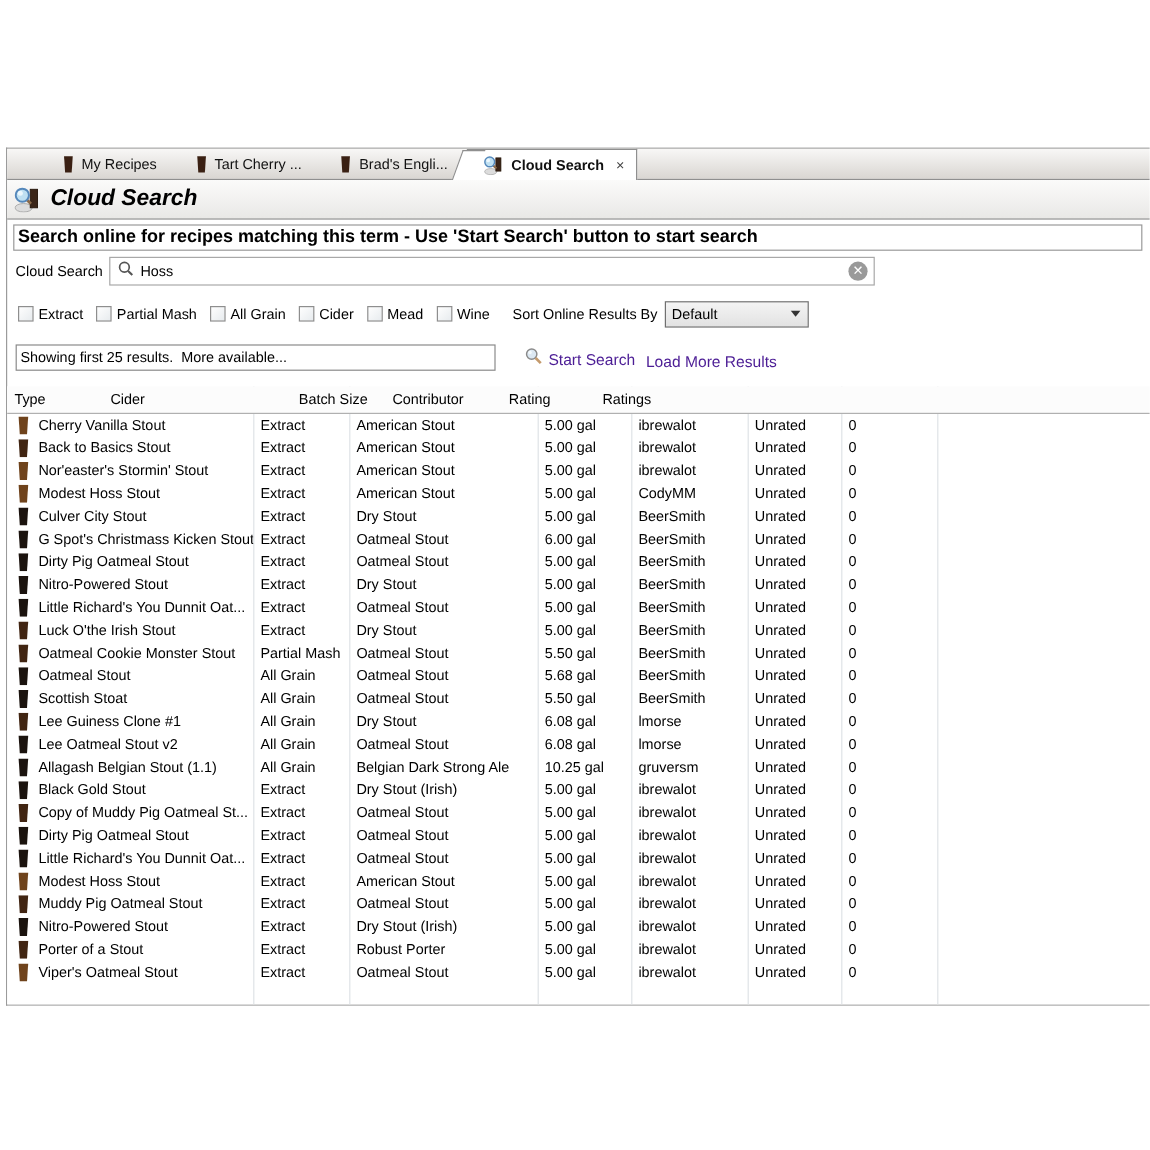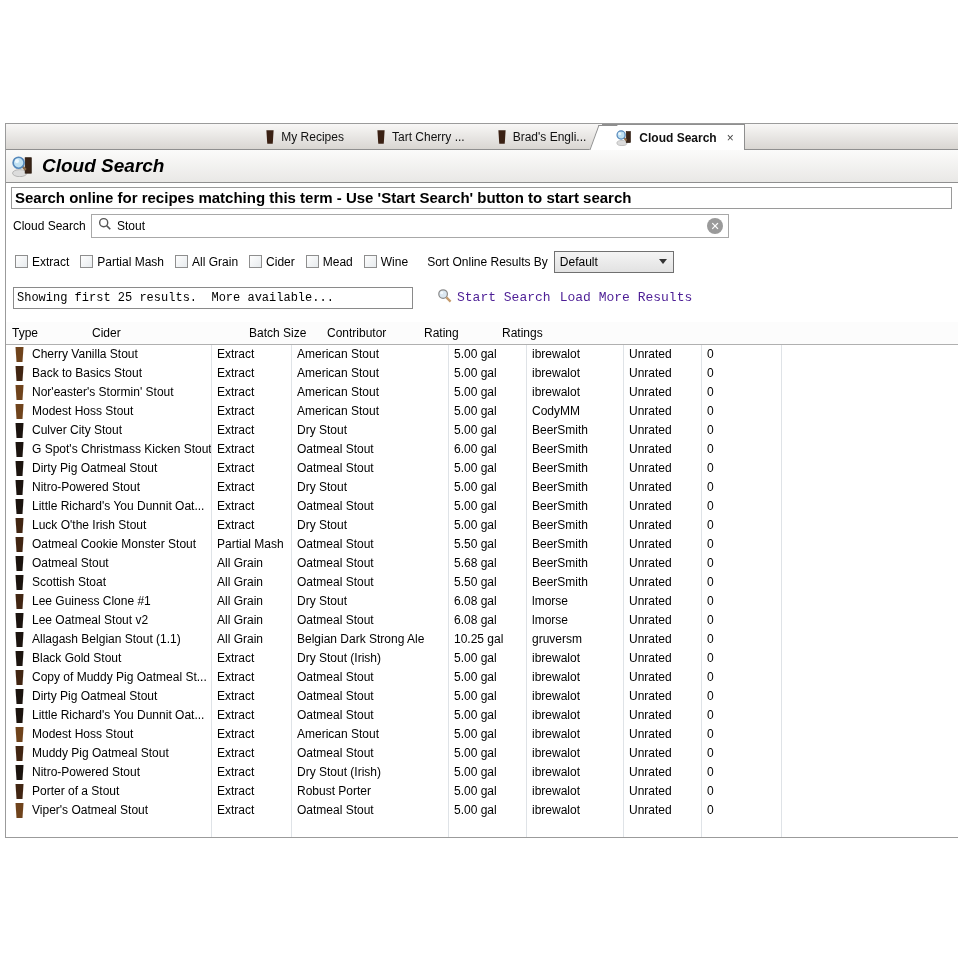--- a/index.html
+++ b/index.html
@@ -4,21 +4,21 @@
 <style>
   * { margin:0; padding:0; box-sizing:border-box; }
   html,body { width:958px; height:958px; background:#ffffff; overflow:hidden;
               font-family:"Liberation Sans", sans-serif; }
   .window { position:absolute; left:5px; top:123px; width:953px; height:715px;
             background:#ffffff; border:1px solid #9b9b9b; border-right:none; }
 
   
   .tabbar { position:relative; height:26px; display:flex; align-items:flex-end;
             background:linear-gradient(#f8f7f6,#d9d6d2);
-            border-bottom:1px solid #8f8f8f; padding-left:30px;justify-content:center; }
+            border-bottom:1px solid #8f8f8f; padding-left:30px; }
   .tab { display:flex; align-items:center; gap:6px; height:24px; padding:0 16px;
          font-size:12px; color:#111; cursor:default; }
   .tab .tabmug { width:10px; height:16px; }
   .tab.active { position:relative; background:#ffffff; font-weight:bold;
                 border-top:1px solid #8f8f8f; border-right:1px solid #8f8f8f;
                 margin-bottom:-1px; height:26px; padding:0 10px 0 14px; z-index:2; }
   .tab.active::before { content:""; position:absolute; left:-8px; top:0; bottom:0; width:18px;
                 background:#ffffff; transform:skewX(-20deg);
                 border-left:1px solid #8f8f8f; border-top:1px solid #8f8f8f; z-index:-1; }
   .tab .close { font-weight:normal; color:#444; font-size:12px; margin-left:4px; }
@@ -52,21 +52,21 @@
   .sortlabel { margin-left:8px; margin-right:6px; }
   .combo { width:120px; height:22px; border:1px solid #707070;
            background:linear-gradient(#f4f4f4,#e2e2e2); display:flex; align-items:center;
            padding-left:5px; font-size:12px; position:relative; }
   .combo .arrow { position:absolute; right:6px; top:7px; width:0; height:0;
            border-left:4px solid transparent; border-right:4px solid transparent;
            border-top:5px solid #333; }
 
   
   .status-row { position:absolute; left:0; top:162px; width:100%; height:23px;
-                display:flex; align-items:center;font-family:Liberation Mono, monospace; }
+                display:flex; align-items:flex-end; }
   .statusbox { margin-left:7px; width:400px; height:22px; border:1px solid #8a8a8a;
                background:#fff; font-size:12px; line-height:20px; padding-left:3px;
                white-space:pre; overflow:hidden; }
   .linkgroup { display:flex; align-items:center; gap:5px; margin-left:24px; }
   .link { color:#4c1d95; font-size:13px; }
   .link2 { margin-left:9px; }
 
   
   .table { position:absolute; left:0; top:198px; right:0; bottom:0; background:#fff; }
   .vline { position:absolute; top:0; bottom:0; width:1px; background:#dfe3e7; z-index:0; }
@@ -147,21 +147,21 @@
 
   <div class="search-row">
     <span class="lbl">Cloud Search</span>
     <div class="searchbox">
       <span class="mag">
         <svg viewBox="0 0 16 16" width="14" height="14">
           <circle cx="6.5" cy="6.5" r="4.6" fill="none" stroke="#555" stroke-width="1.6"></circle>
           <line x1="10" y1="10" x2="14" y2="14" stroke="#555" stroke-width="2"></line>
         </svg>
       </span>
-      <span class="val">Stout</span>
+      <span class="val">Hoss</span>
       <span class="clearbtn">✕</span>
     </div>
   </div>
 
   <div class="filter-row">
     <span class="cb">
       <span class="box"></span>
       <span>Extract</span>
     </span>
     <span class="cb">

